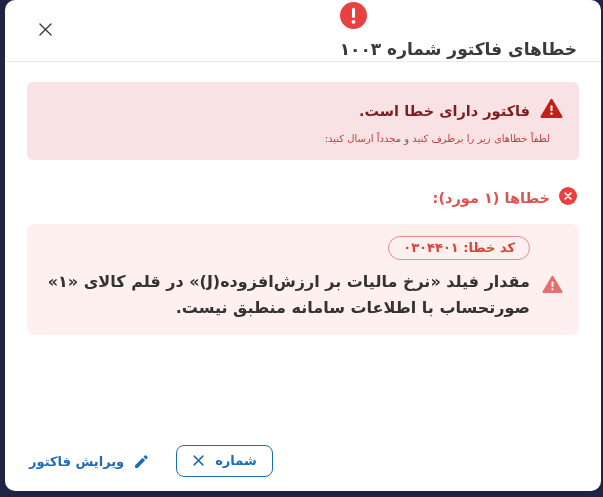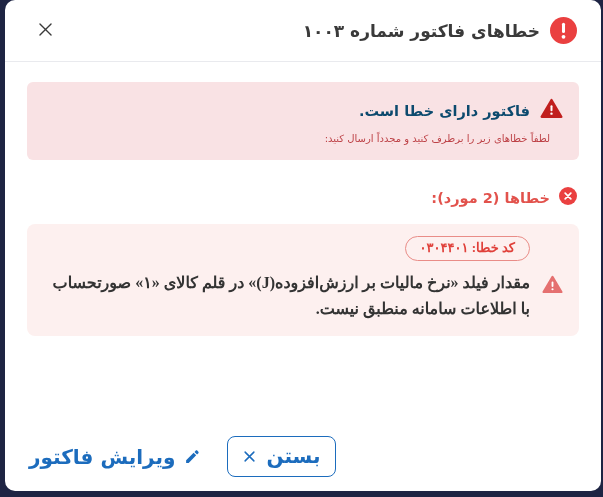--- a/index.html
+++ b/index.html
@@ -23,62 +23,61 @@
   
   .modal-header {
     height: 62px;
     padding: 0 24px 0 26px;
     border-bottom: 1px solid #e9eaee;
     display: flex;
     align-items: center;
     justify-content: space-between;
     flex: 0 0 auto;
   }
-  .title-group { display: flex; align-items: center; gap: 10px; }
+  .title-group { display: flex; align-items: flex-end; gap: 10px; flex-direction: column; }
   .title-group svg { display: block; }
   .modal-title {
     font-size: 17px;
     font-weight: bold;
     color: #3a3a3a;
     letter-spacing: 0;
   }
   .close-btn {
     background: none; border: none; cursor: pointer;
     width: 28px; height: 28px;
     display: flex; align-items: center; justify-content: center;
   }
   
   .modal-body { flex: 1 1 auto; padding: 20px 22px 0 22px; }
   .alert-box {
     background: #f9e2e4;
     border-radius: 6px;
     padding: 15px 16px 16px 16px;
   }
   .alert-title-row { display: flex; align-items: center; gap: 10px; }
-  .alert-title { font-size: 14.5px; font-weight: bold; color: #0c4a6e; }
+  .alert-title { font-size: 14.5px; font-weight: bold; color: #7f1d1d; }
   .alert-subtitle {
     margin-top: 9px;
     padding-right: 13px;
     font-size: 10px;
     color: #bd4146;
   }
   .errors-heading-row {
     margin-top: 27px;
     display: flex; align-items: center; gap: 9px;
     padding-right: 2px;
   }
   .errors-heading { font-size: 14.5px; font-weight: bold; color: #e2524c; }
   .error-card {
     margin-top: 15px;
     background: #fdf0ef;
     border-radius: 8px;
     padding: 12px 16px 14px 16px;
     display: flex;
     gap: 12px;
-    font-family: Liberation Serif, serif;
   }
   .error-card-icon { flex: 0 0 auto; margin-top: 38px; }
   .error-card-content { flex: 1 1 auto; display: flex; flex-direction: column; align-items: flex-start; }
   .error-code-badge {
     display: inline-block;
     border: 1.5px solid #e98c87;
     border-radius: 999px;
     padding: 3px 14px 4px 14px;
     font-size: 13px;
     font-weight: bold;
@@ -98,21 +97,21 @@
     flex: 0 0 auto;
     padding: 12px 24px 14px 24px;
     display: flex;
     justify-content: flex-end; 
     align-items: center;
     gap: 26px;
   }
   .btn {
     display: flex; align-items: center; gap: 9px;
     font-family: inherit;
-    font-size: 20px; font-weight: 600;
+    font-size: 13px; font-weight: 600;
     color: #1c6cbd;
     cursor: pointer;
     background: #ffffff;
   }
   .btn-close-footer {
     border: 1.5px solid #1c6cbd;
     border-radius: 8px;
     padding: 7px 15px 8px 14px;
   }
   .btn-edit { border: none; padding: 4px 0; }
@@ -159,42 +158,42 @@
       <div class="alert-subtitle">لطفاً خطاهای زیر را برطرف کنید و مجدداً ارسال کنید:</div>
     </div>
 
     <div class="errors-heading-row">
       <span>
         <svg width="18" height="18" viewBox="0 0 24 24">
           <circle cx="12" cy="12" r="12" fill="#ea4040"></circle>
           <path d="M8.2 8.2 L15.8 15.8 M15.8 8.2 L8.2 15.8" stroke="#ffffff" stroke-width="2.3" stroke-linecap="round"></path>
         </svg>
       </span>
-      <span class="errors-heading">خطاها (2 مورد):</span>
+      <span class="errors-heading">خطاها (۱ مورد):</span>
     </div>
 
     <div class="error-card">
       <span class="error-card-icon">
         <svg width="21" height="21" viewBox="0 0 24 24">
           <path d="M12 3.2 L22.3 20.6 H1.7 Z" fill="#e57070" stroke="#e57070" stroke-width="2.4" stroke-linejoin="round"></path>
           <rect x="10.95" y="8.6" width="2.1" height="6.2" rx="1" fill="#ffffff"></rect>
           <circle cx="12" cy="17.4" r="1.25" fill="#ffffff"></circle>
         </svg>
       </span>
       <div class="error-card-content">
         <span class="error-code-badge">کد خطا: ۰۳۰۴۴۰۱</span>
         <div class="error-message">مقدار فیلد «نرخ مالیات بر ارزش‌افزوده(J)» در قلم کالای «۱» صورتحساب با اطلاعات سامانه منطبق نیست.</div>
       </div>
     </div>
 
   </div>
 
   <div class="modal-footer">
     <button class="btn btn-close-footer">
-      <span>بستن</span>
+      <span>شماره</span>
       <span>
         <svg width="15" height="15" viewBox="0 0 24 24" fill="none">
           <path d="M5 5 L19 19 M19 5 L5 19" stroke="#1c6cbd" stroke-width="2.4" stroke-linecap="round"></path>
         </svg>
       </span>
     </button>
     <button class="btn btn-edit">
       <span>
         <svg width="17" height="17" viewBox="0 0 24 24">
           <path d="M3 17.4 L13.6 6.8 L17.2 10.4 L6.6 21 H3 Z" fill="#1c6cbd"></path>

